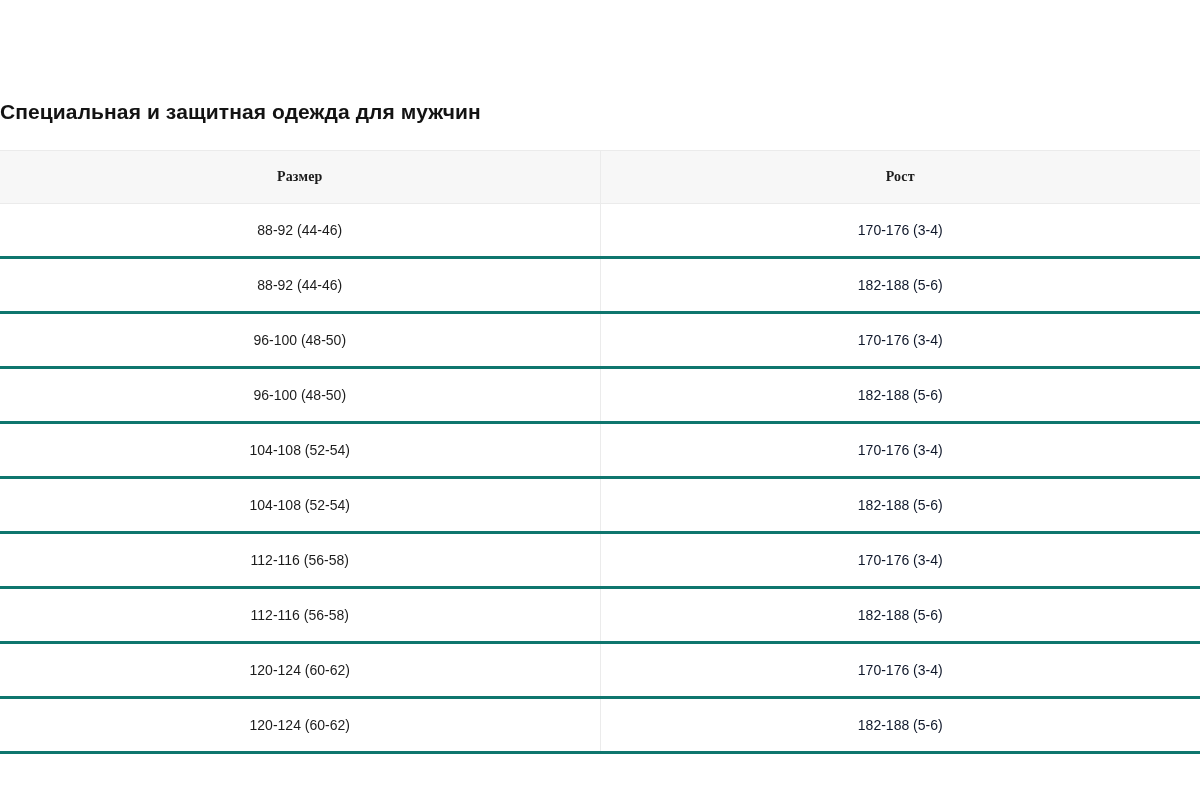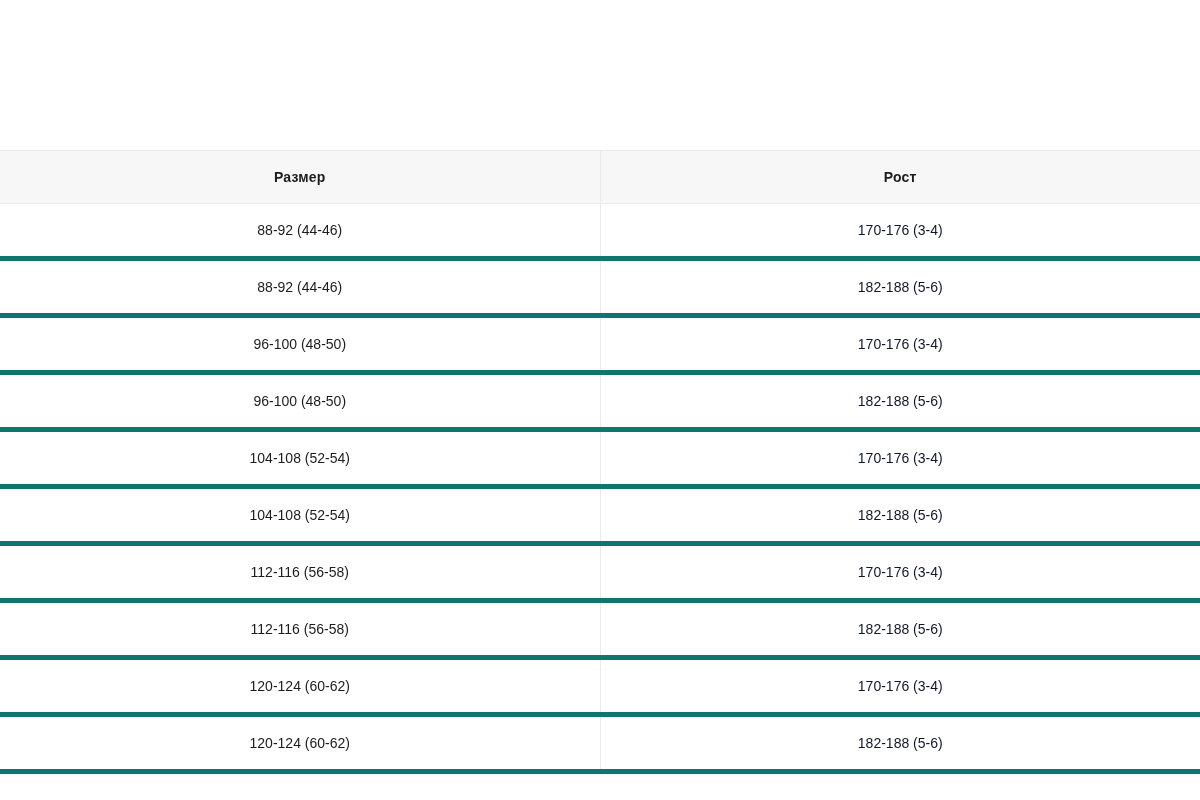--- a/index.html
+++ b/index.html
@@ -47,46 +47,48 @@
     background: #f7f7f7;
     height: 50px;
     font-size: 14px;
     font-weight: bold;
     color: #1c1c1c;
     text-align: center;
     vertical-align: middle;
     border-top: 1px solid #ebebeb;
     border-bottom: 1px solid #ebebeb;
     letter-spacing: 0.2px;
+    font-family: Liberation Serif, serif;
   }
   .size-table thead th.th-size {
     border-right: 1px solid #ebebeb;
   }
   .size-table tbody td {
     height: 50px;
     font-size: 14px;
     color: #2a2a2a;
     text-align: center;
     vertical-align: middle;
-    border-bottom: 5px solid #0f766e;
+    border-bottom: 3px solid #0f766e;
     font-weight: normal;
   }
   .size-table tbody td.cell-size {
     border-right: 1px solid #ebebeb;
     color: #1c1c1c;
   }
   .size-table tbody td.cell-height {
     color: #0f172a;
   }
 </style>
 </head>
 <body>
 
 <div class="page">
 
+  <h1 class="page-title">Специальная и защитная одежда для мужчин</h1>
 
   <table class="size-table">
     <colgroup>
       <col class="col-size">
       <col class="col-height">
     </colgroup>
     <thead>
       <tr>
         <th class="th-size">Размер</th>
         <th class="th-height">Рост</th>

